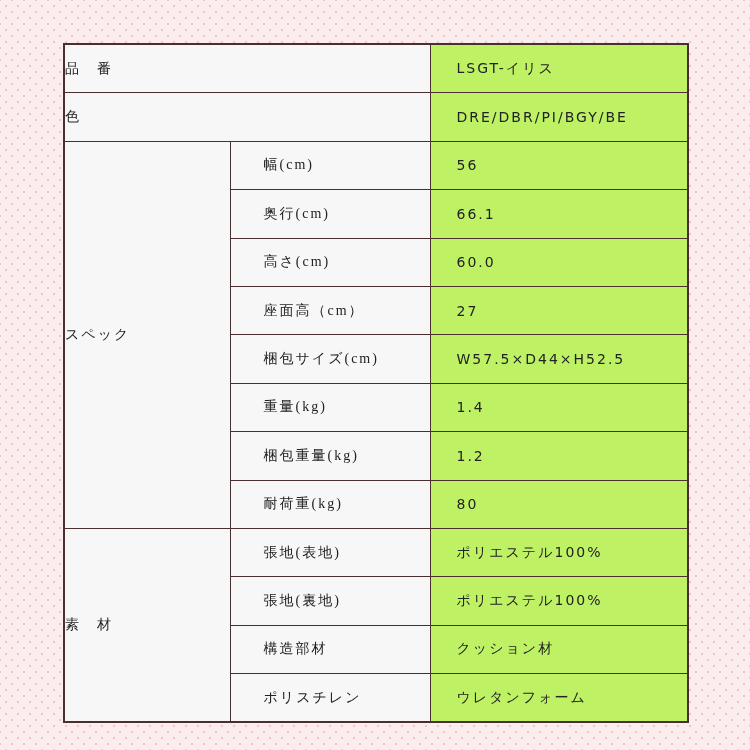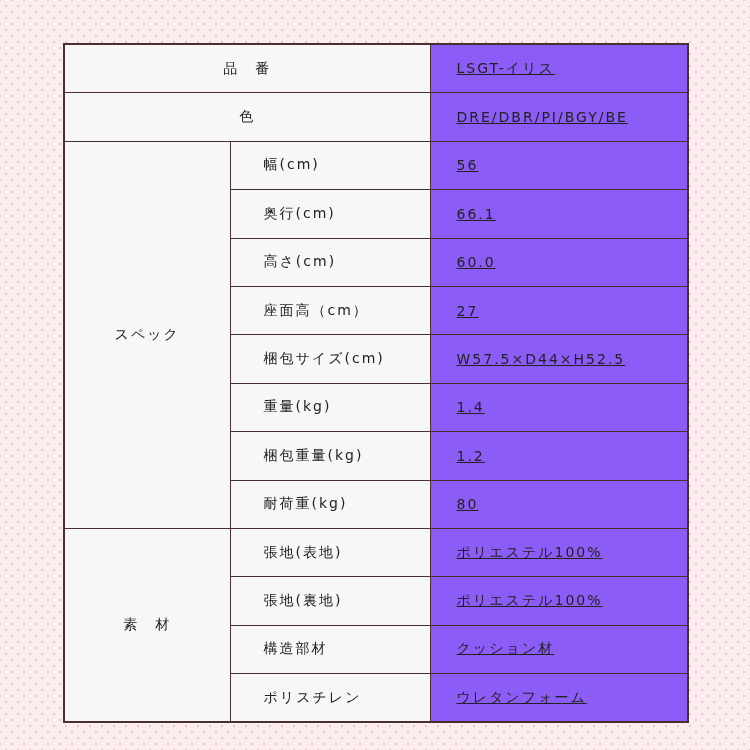--- a/index.html
+++ b/index.html
@@ -22,23 +22,23 @@
     table-layout:fixed;
     border:2px solid #4a2f30;
   }
   .spec-table td {
     border:1.5px solid #4a2f30;
     height:47.4px; padding:0;
     font-size:14px; letter-spacing:2px;
     vertical-align:middle;
   }
   .label { background:#f7f7f7; }
-  .value { background:#8b5cf6; padding-left:26px !important;text-decoration:underline; }
-  .center { text-align:center;margin-left:16px; }
-  .sublabel { padding-left:33px !important; }
+  .value { background:#bef264; padding-left:26px !important; }
+  .center { text-align:left;margin-left:16px; }
+  .sublabel { padding-left:33px !important;font-family:Liberation Serif, serif; }
 </style>
 </head>
 <body>
 
 <table class="spec-table">
   <colgroup>
     <col style="width:166px">
     <col style="width:200px">
     <col style="width:258px">
   </colgroup>

